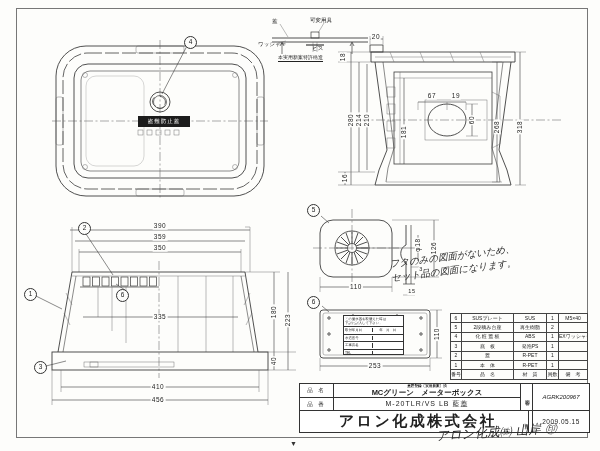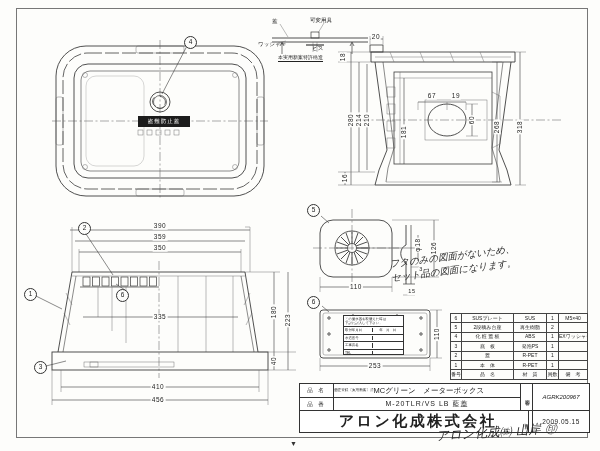--- a/index.html
+++ b/index.html
@@ -402,21 +402,21 @@
       <td>品　名</td>
       <td>材　質</td>
       <td>員数</td>
       <td>備　考</td>
     </tr>
   </tbody>
     </table>
 
   <div id="tblock">
     <div class="cell" style="left:0;top:0;width:34px;height:14px;border-right:0.8px solid #333;border-bottom:0.8px solid #333;font-size:5.5px;letter-spacing:2px;">品 名</div>
-    <div class="cell" style="left:34px;top:0;width:187px;height:14px;border-right:0.8px solid #333;border-bottom:0.8px solid #333;flex-direction:row;justify-content:flex-start;">
+    <div class="cell" style="left:34px;top:0;width:187px;height:14px;border-right:0.8px solid #333;border-bottom:0.8px solid #333;flex-direction:column;justify-content:flex-start;font-weight:bold;">
       <span style="font-size:3.6px;line-height:1.2;">意匠登録〔実用新案〕済</span>
       <span style="font-size:7.5px;line-height:1.2;">MCグリーン　メーターボックス</span>
     </div>
     <div class="cell" style="left:0;top:14px;width:34px;height:13px;border-right:0.8px solid #333;border-bottom:0.8px solid #333;font-size:5.5px;letter-spacing:2px;">品 番</div>
     <div class="cell" style="left:34px;top:14px;width:187px;height:13px;border-right:0.8px solid #333;border-bottom:0.8px solid #333;font-size:7px;letter-spacing:1px;">M-20TLR/VS LB 藍蓋</div>
     <div class="cell" style="left:8px;top:27px;width:221px;height:21px;border-right:0.8px solid #333;font-size:15px;font-weight:bold;letter-spacing:2.5px;">アロン化成株式会社</div>
     <div class="cell vtext" style="left:221px;top:0;width:12px;height:27px;border-right:0.8px solid #333;border-bottom:0.8px solid #333;font-size:4.8px;">図番</div>
     <div class="cell" style="left:233px;top:0;width:56px;height:27px;border-bottom:0.8px solid #333;font-size:6px;font-style:italic;">AGRK200967</div>
     <div class="cell vtext" style="left:221px;top:27px;width:12px;height:21px;border-right:0.8px solid #333;font-size:4.2px;">年月日</div>
     <div class="cell" style="left:233px;top:27px;width:56px;height:21px;font-size:6.5px;letter-spacing:0.5px;">2009.05.15</div>

